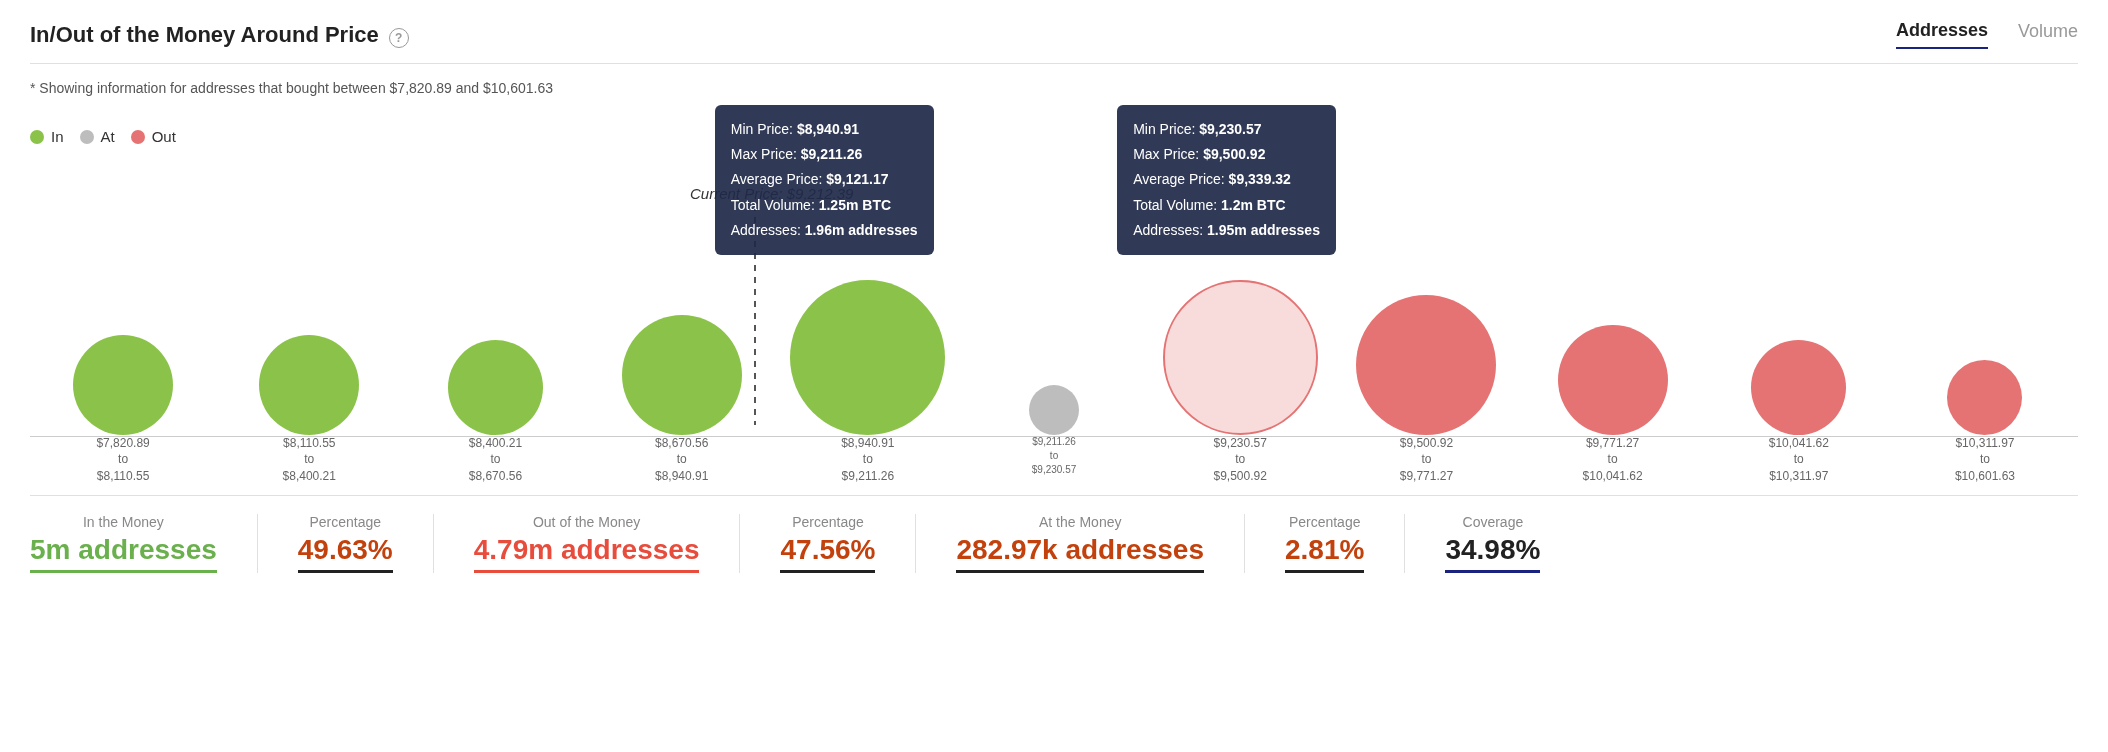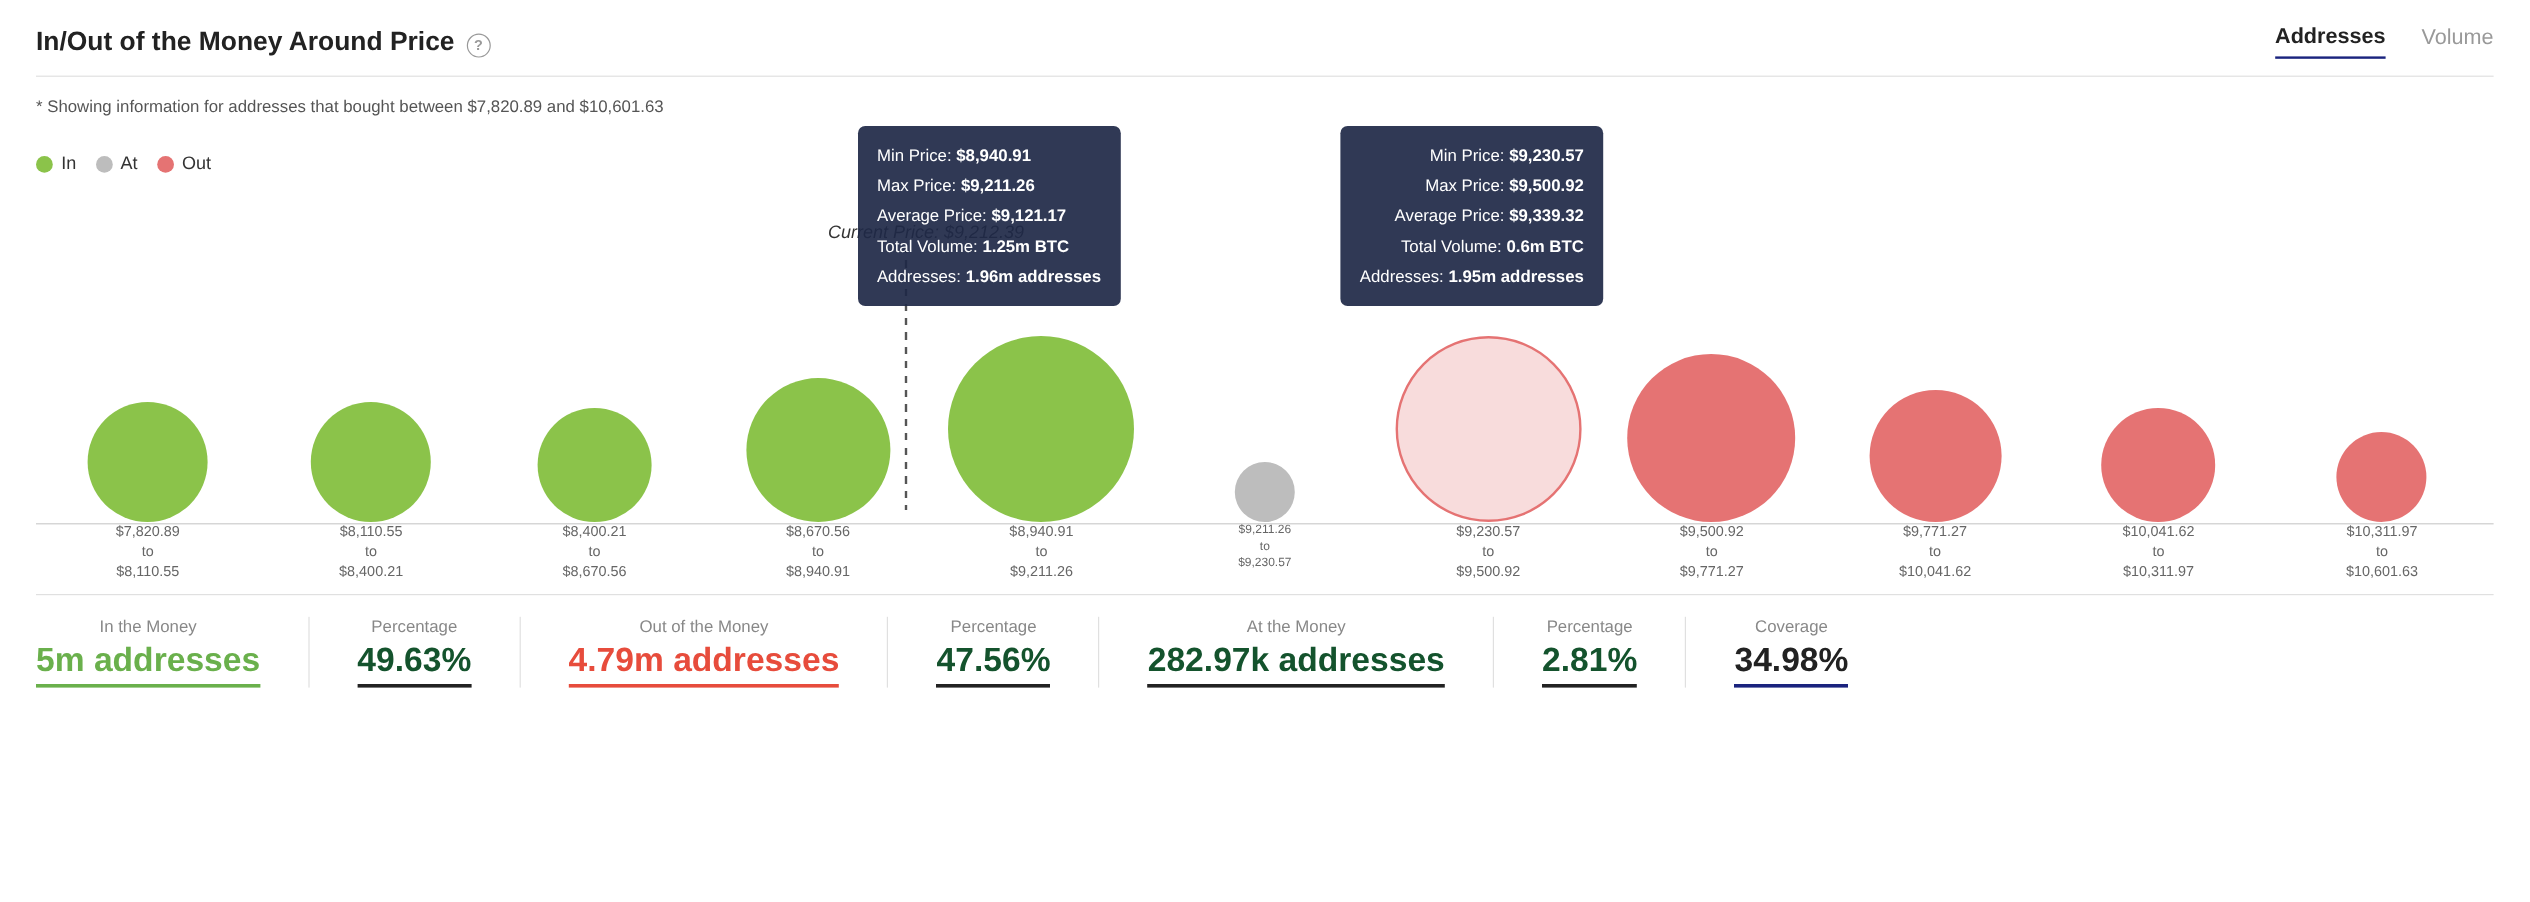--- a/index.html
+++ b/index.html
@@ -203,21 +203,21 @@
     }
     .summary-value.green {
       color: #6ab04c;
       border-bottom: 3px solid #6ab04c;
     }
     .summary-value.red {
       color: #e74c3c;
       border-bottom: 3px solid #e74c3c;
     }
     .summary-value.dark {
-      color: #14532d;
+      color: #c2410c;
       border-bottom: 3px solid #222;
     }
     .summary-value.blue-border {
       color: #222;
       border-bottom: 3px solid #1a237e;
     }
   </style>
 </head>
 <body>
 
@@ -289,25 +289,25 @@
         </div>
       </div>
 
       <div class="bubble-col">
         <div class="bubble bubble-gray" style="width:50px;height:50px;"></div>
       </div>
 
       <div class="bubble-col" style="position:relative;">
         <div class="bubble bubble-red-outline" style="width:155px;height:155px;"></div>
 
-        <div class="tooltip-box" style="left:-30px;bottom:180px;text-align:right;">
+        <div class="tooltip-box" style="left:-30px;bottom:180px;">
           <div>Min Price: <span class="bold">$9,230.57</span></div>
           <div>Max Price: <span class="bold">$9,500.92</span></div>
           <div>Average Price: <span class="bold">$9,339.32</span></div>
-          <div>Total Volume: <span class="bold">0.6m BTC</span></div>
+          <div>Total Volume: <span class="bold">1.2m BTC</span></div>
           <div>Addresses: <span class="bold">1.95m addresses</span></div>
         </div>
       </div>
 
       <div class="bubble-col">
         <div class="bubble bubble-red" style="width:140px;height:140px;"></div>
       </div>
 
       <div class="bubble-col">
         <div class="bubble bubble-red" style="width:110px;height:110px;"></div>

